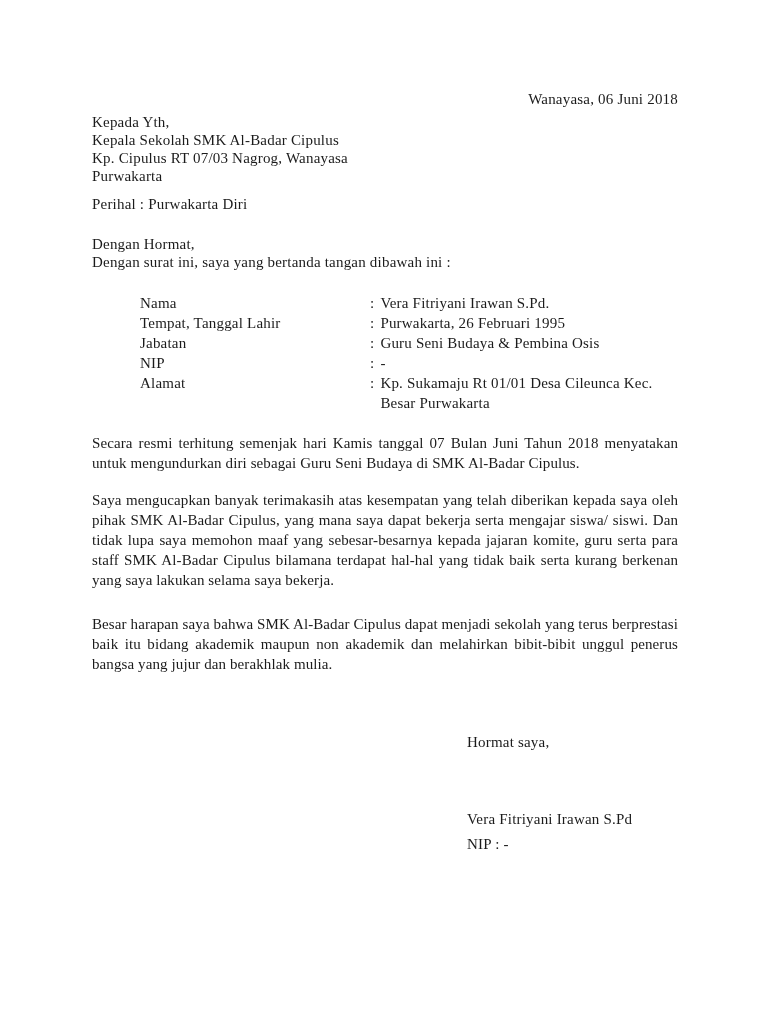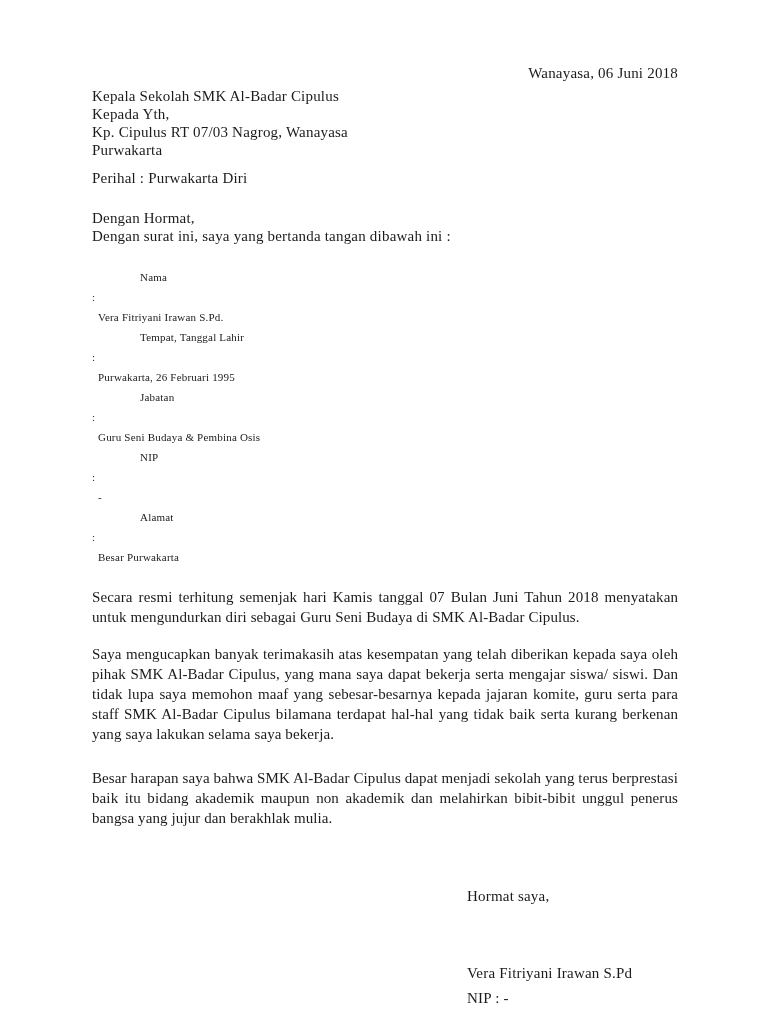--- a/index.html
+++ b/index.html
@@ -8,21 +8,21 @@
     background: #ffffff;
     overflow: hidden;
   }
   body {
     font-family: "Liberation Serif", "DejaVu Serif", serif;
     color: #1b1b1b;
   }
   .page {
     width: 768px; height: 1024px;
     background: #ffffff;
-    padding: 64px 90px 0 92px;
+    padding: 90px 90px 0 92px;
   }
   .date-line {
     text-align: right;
     font-size: 15px;
     line-height: 18px;
     letter-spacing: 0.2px;
     white-space: nowrap;
   }
   .recipient { margin-top: 5px; }
   .recipient .r-line {
@@ -41,24 +41,23 @@
   .salutation-block { margin-top: 22px; }
   .salutation-block .s-line {
     font-size: 15px;
     line-height: 18px;
     letter-spacing: 0.2px;
     white-space: nowrap;
   }
   .details { margin-top: 22px; }
   .drow {
     display: flex;
-    font-size: 11px;
+    font-size: 15px;
     line-height: 20px;
     letter-spacing: 0.2px;
-    flex-direction: column;
   }
   .dlabel {
     margin-left: 48px;
     width: 230px;
     flex: 0 0 auto;
     white-space: nowrap;
   }
   .dcolon { flex: 0 0 auto; }
   .dvalue { margin-left: 6px; }
   .dvalue div { white-space: nowrap; }
@@ -89,22 +88,22 @@
   }
 </style>
 </head>
 <body>
 
 <div class="page">
 
   <div class="date-line">Wanayasa, 06 Juni 2018</div>
 
   <div class="recipient">
+    <div class="r-line">Kepada Yth,</div>
     <div class="r-line">Kepala Sekolah SMK Al-Badar Cipulus</div>
-    <div class="r-line">Kepada Yth,</div>
     <div class="r-line">Kp. Cipulus RT 07/03 Nagrog, Wanayasa</div>
     <div class="r-line">Purwakarta</div>
   </div>
 
   <div class="subject">Perihal : Purwakarta Diri</div>
 
   <div class="salutation-block">
     <div class="s-line">Dengan Hormat,</div>
     <div class="s-line">Dengan surat ini, saya yang bertanda tangan dibawah ini :</div>
   </div>
@@ -135,20 +134,21 @@
       <div class="dlabel">NIP</div>
       <div class="dcolon">:</div>
       <div class="dvalue">
         <div>-</div>
       </div>
     </div>
     <div class="drow">
       <div class="dlabel">Alamat</div>
       <div class="dcolon">:</div>
       <div class="dvalue">
+        <div>Kp. Sukamaju Rt 01/01 Desa Cileunca Kec.</div>
         <div>Besar Purwakarta</div>
       </div>
     </div>
   </div>
 
   <div class="para first">Secara resmi terhitung semenjak hari Kamis tanggal 07 Bulan Juni Tahun 2018 menyatakan untuk mengundurkan diri sebagai Guru Seni Budaya di SMK Al-Badar Cipulus.</div>
   <div class="para second">Saya mengucapkan banyak terimakasih atas kesempatan yang telah diberikan kepada saya oleh pihak SMK Al-Badar Cipulus, yang mana saya dapat bekerja serta mengajar siswa/ siswi. Dan tidak lupa saya memohon maaf yang sebesar-besarnya kepada jajaran komite, guru serta para staff SMK Al-Badar Cipulus bilamana terdapat hal-hal yang tidak baik serta kurang berkenan yang saya lakukan selama saya bekerja.</div>
   <div class="para">Besar harapan saya bahwa SMK Al-Badar Cipulus dapat menjadi sekolah yang terus berprestasi baik itu bidang akademik maupun non akademik dan melahirkan bibit-bibit unggul penerus bangsa yang jujur dan berakhlak mulia.</div>
 
   <div class="signature">

